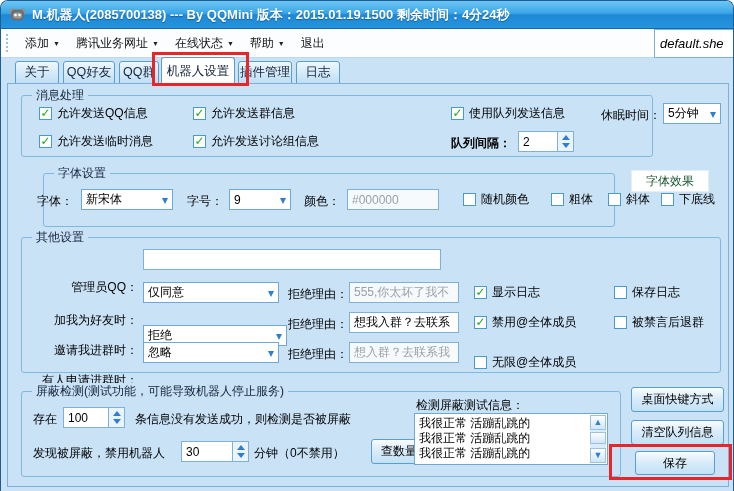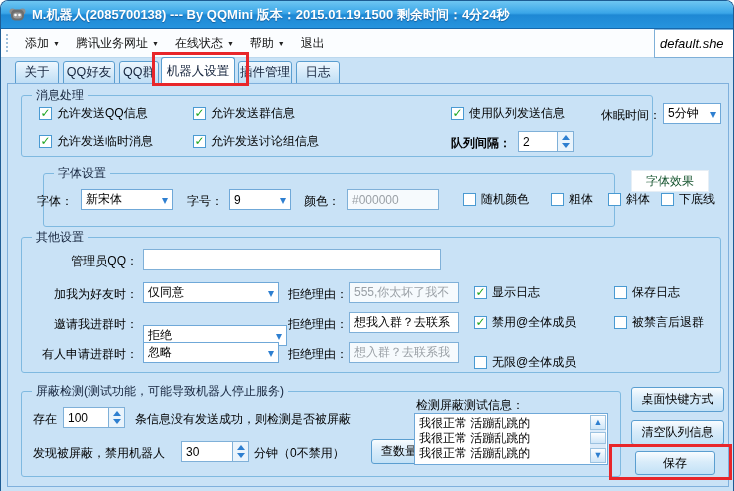--- a/index.html
+++ b/index.html
@@ -22,21 +22,21 @@
   
   .tab{position:absolute;top:60px;height:23px;background:linear-gradient(#eef7fe,#bfdef5);
     border:1px solid #5a9ed0;border-radius:3px 3px 0 0;display:flex;align-items:center;justify-content:center;
     font-size:12.5px;color:#14233c;}
   .tab.active{top:56px;height:27px;background:#fff;border-bottom:none;z-index:3;}
   
   .panel{position:absolute;left:6px;top:82px;width:722px;height:404px;background:#c9e2f6;border:1px solid #7fb0dc;}
   .group{position:absolute;border:1px solid #7fb9e0;border-radius:3px;}
   .legend{position:absolute;top:-9px;left:10px;background:#c9e2f6;padding:0 4px;font-size:12px;color:#14233c;white-space:nowrap;z-index:2;}
   .lab{position:absolute;font-size:12px;color:#000;white-space:nowrap;}
-  .lab.r{text-align:right;}
+  .lab.r{text-align:right;margin-top:26px;}
   
   .cb{position:absolute;display:flex;align-items:center;gap:5px;height:16px;cursor:default;}
   .cb .box{width:13px;height:13px;background:#fff;border:1px solid #4a9ad2;display:inline-flex;
     align-items:center;justify-content:center;flex:none;}
   .cb .mark{color:#1fa51f;font-size:12px;font-weight:bold;line-height:1;margin-top:-1px;}
   .cb.off .mark{visibility:hidden;}
   .cb .lbl{font-size:12px;color:#000;white-space:nowrap;}
   
   .combo{position:absolute;height:21px;background:#fff;border:1px solid #6fa8d8;display:flex;
     align-items:center;justify-content:space-between;padding:0 4px;font-size:12px;color:#000;cursor:default;}

